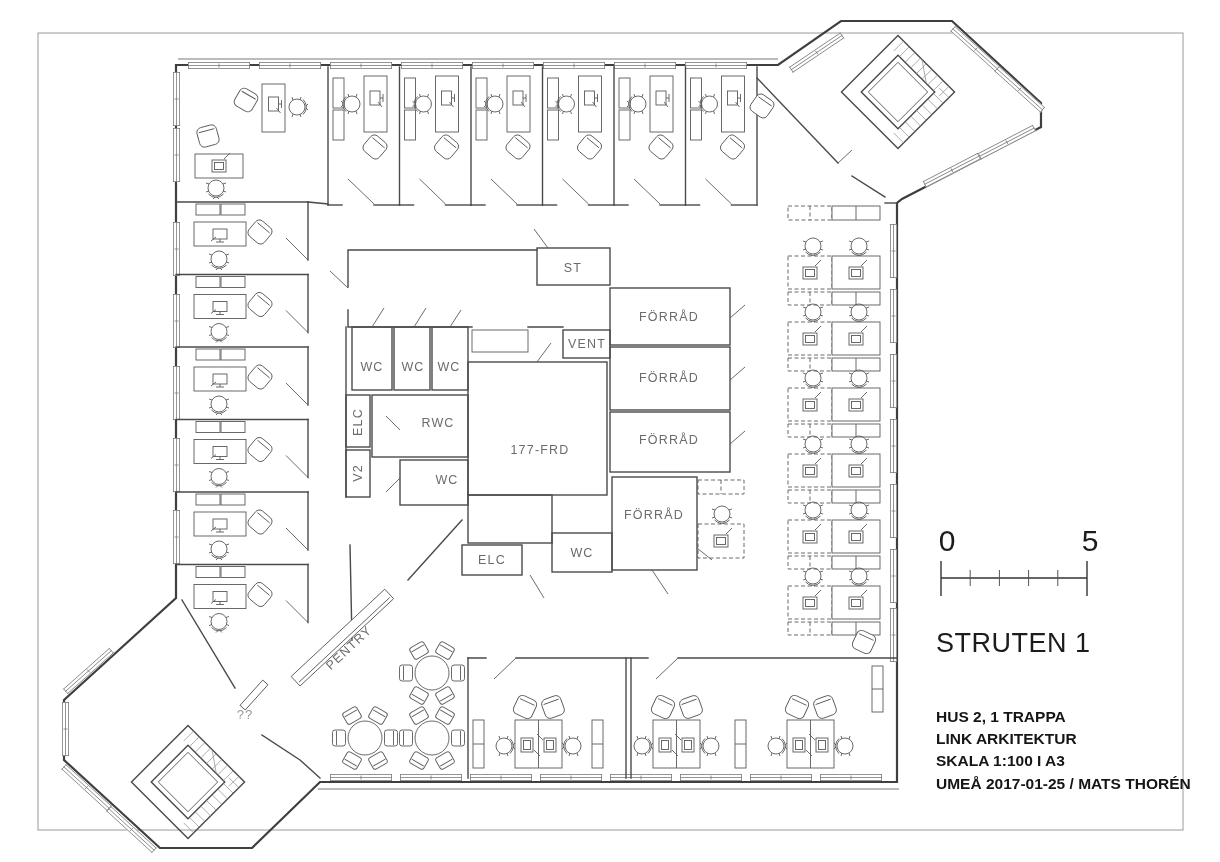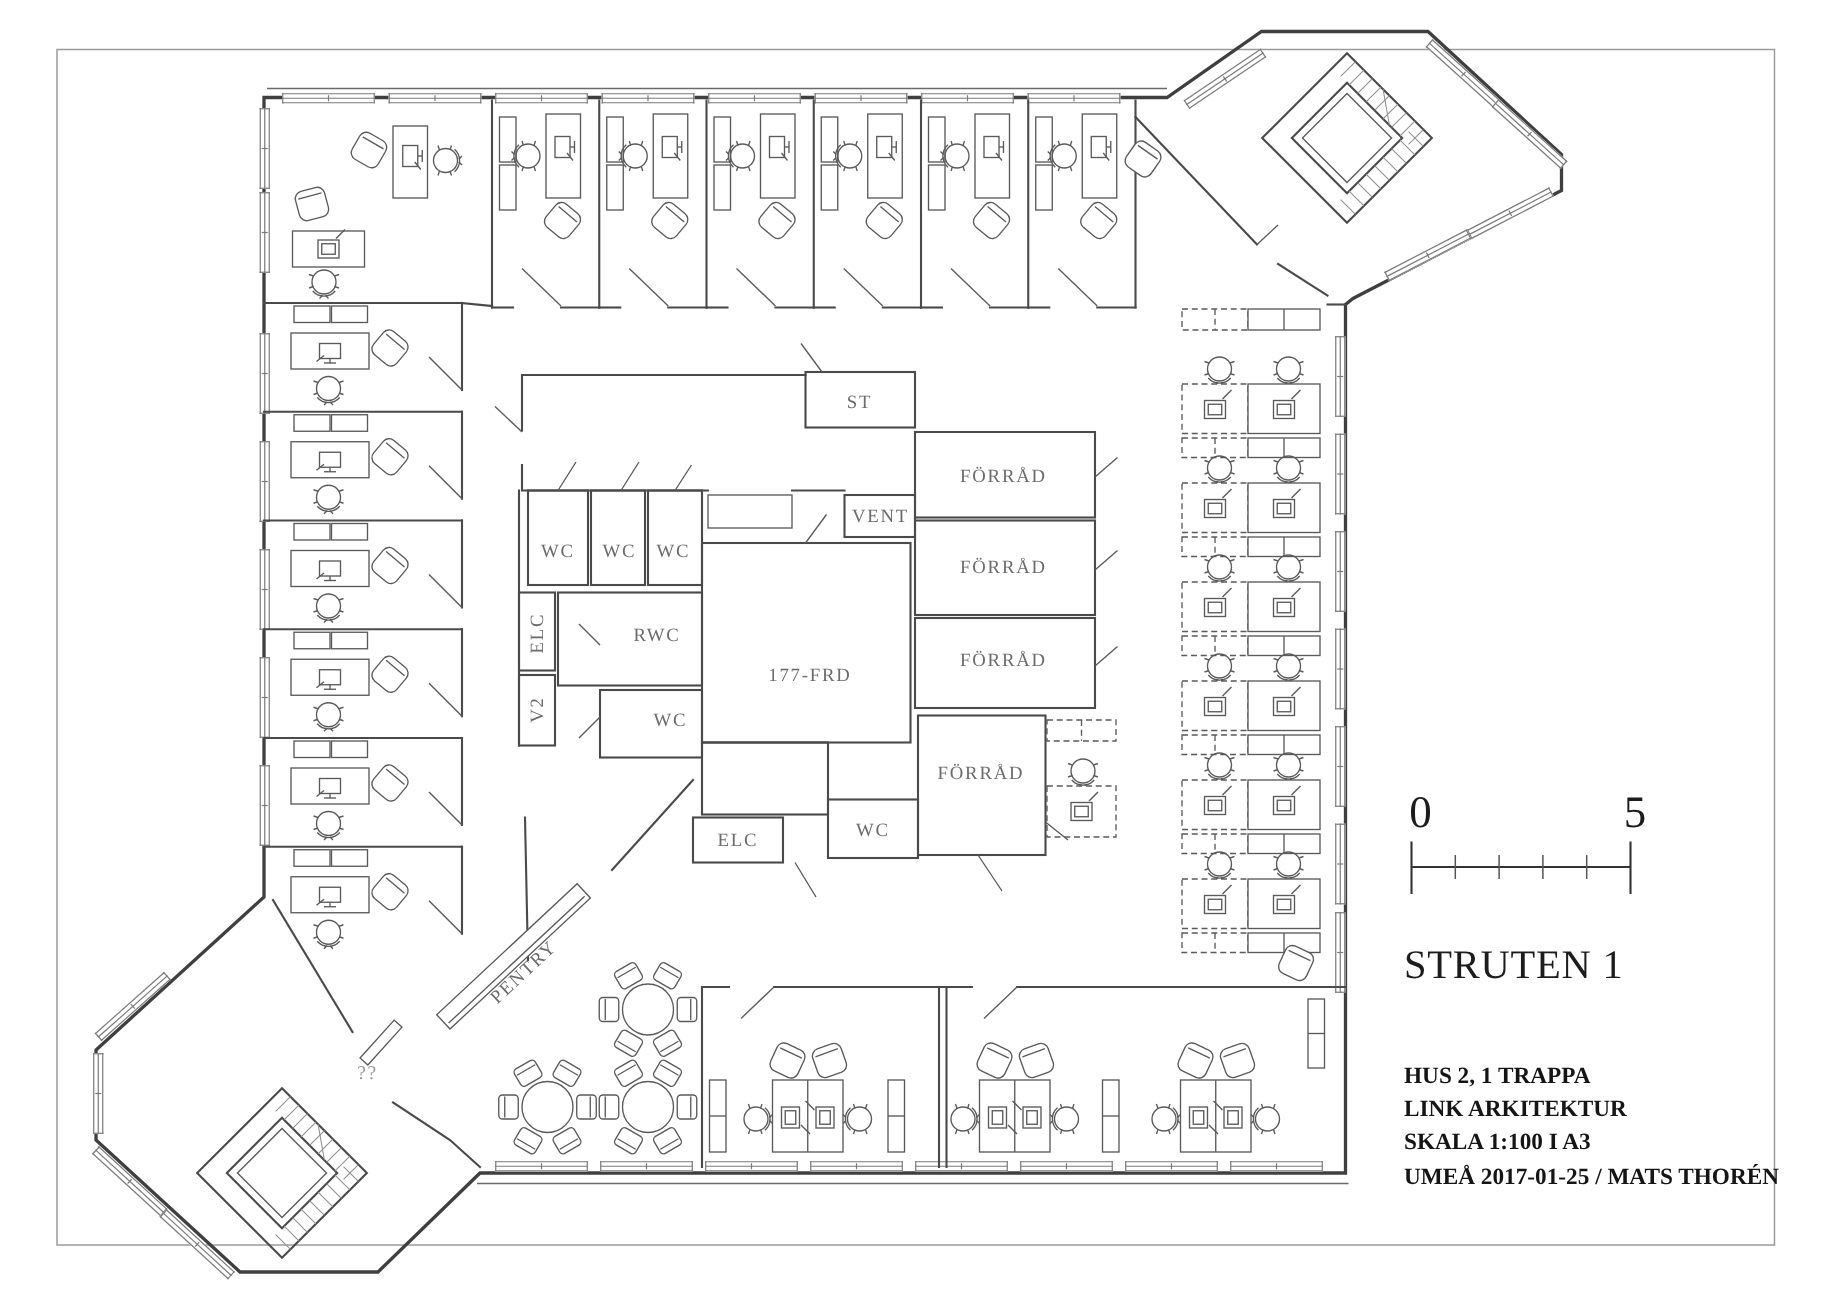--- a/index.html
+++ b/index.html
@@ -1,17 +1,17 @@
 <!DOCTYPE html>
 <html><head>
 <meta charset="utf-8">
 <style>
   html,body{margin:0;padding:0;background:#fff;}
   .sheet{position:relative;width:1220px;height:862px;background:#ffffff;
-         font-family:Liberation Serif, serif;overflow:hidden;text-align:center;}
+         font-family:Liberation Sans, sans-serif;overflow:hidden;text-align:center;}
   svg{display:block;}
   .w2{stroke:#3f3f3f;stroke-width:2.2;fill:none;stroke-linecap:square;}
   .w1{stroke:#4a4a4a;stroke-width:1.4;fill:none;stroke-linecap:square;}
   .w0{stroke:#6a6a6a;stroke-width:0.9;fill:none;}
   .f{stroke:#5a5a5a;stroke-width:0.9;fill:#ffffff;}
   .fn{stroke:#5a5a5a;stroke-width:0.9;fill:none;}
   .fd{stroke:#5a5a5a;stroke-width:0.9;fill:#ffffff;stroke-dasharray:4 2.5;}
   .s{stroke:#8f8f8f;stroke-width:0.7;fill:none;}
   .wl{stroke:#7a7a7a;stroke-width:0.8;fill:none;}
   .wfill{fill:#ffffff;stroke:none;}

